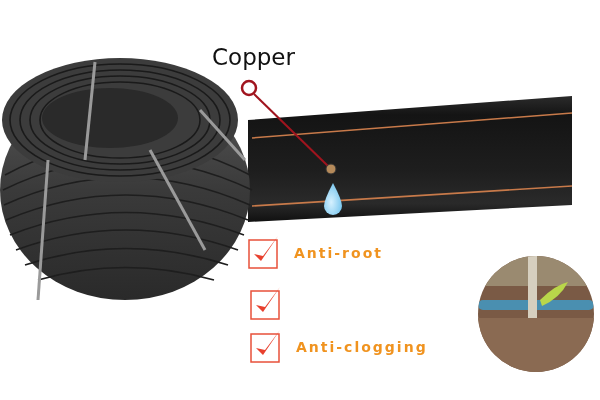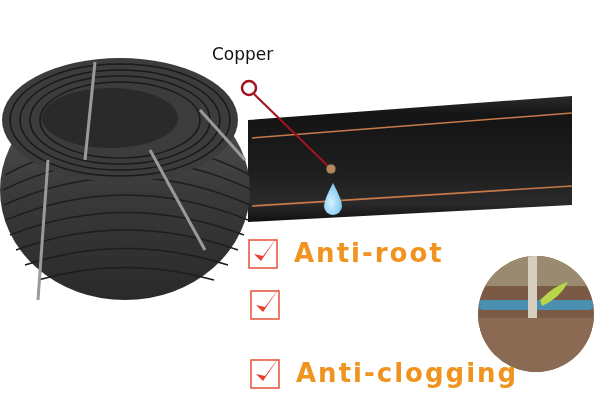--- a/index.html
+++ b/index.html
@@ -1,21 +1,21 @@
 <!DOCTYPE html>
 <html><head>
 <meta charset="utf-8">
 <style>
   html,body{margin:0;padding:0;background:#ffffff;}
   body{width:600px;height:400px;position:relative;overflow:hidden;font-family:"DejaVu Sans",sans-serif;}
   .abs{position:absolute;}
-  .label-copper{left:212px;top:44px;font-size:17px;color:#111;font-family:"DejaVu Sans",sans-serif;}
+  .label-copper{left:212px;top:44px;font-size:23px;color:#111;font-family:"DejaVu Sans",sans-serif;}
   .feature{position:absolute;display:flex;align-items:center;}
   .feature .box{width:32px;height:30px;position:relative;}
-  .feature .txt{font-family:"DejaVu Sans",sans-serif;font-weight:bold;color:#f0931f;font-size:26px;letter-spacing:2px;margin-left:14px;}
+  .feature .txt{font-family:"DejaVu Sans",sans-serif;font-weight:bold;color:#f0931f;font-size:14px;letter-spacing:2px;margin-left:14px;}
   .circle-photo{left:478px;top:256px;width:116px;height:116px;border-radius:50%;overflow:hidden;}
 </style>
 </head>
 <body>
 
 <svg class="abs" style="left:0;top:0" width="600" height="400" viewBox="0 0 600 400">
   <defs>
     <linearGradient id="tapeG" x1="0" y1="0" x2="0" y2="1">
       <stop offset="0" stop-color="#2b2b2b"></stop>
       <stop offset="0.15" stop-color="#141414"></stop>
@@ -100,21 +100,21 @@
 
 <div class="feature" style="left:250px;top:289px">
   <div class="box">
     <svg width="36" height="36" viewBox="0 0 36 36" style="position:absolute;left:0;top:-4px">
       <rect x="1" y="6" width="28" height="28" fill="none" stroke="#e8503a" stroke-width="1.5"></rect>
       <path d="M6 20 L13 27 L30 2 L15 22 Z" fill="#e8402e"></path>
     </svg>
   </div>
 </div>
 
-<div class="feature" style="left:250px;top:358px">
+<div class="feature" style="left:250px;top:332px">
   <div class="box">
     <svg width="36" height="36" viewBox="0 0 36 36" style="position:absolute;left:0;top:-4px">
       <rect x="1" y="6" width="28" height="28" fill="none" stroke="#e8503a" stroke-width="1.5"></rect>
       <path d="M6 20 L13 27 L30 2 L15 22 Z" fill="#e8402e"></path>
     </svg>
   </div>
   <span class="txt">Anti-clogging</span>
 </div>
 
 </body></html>

